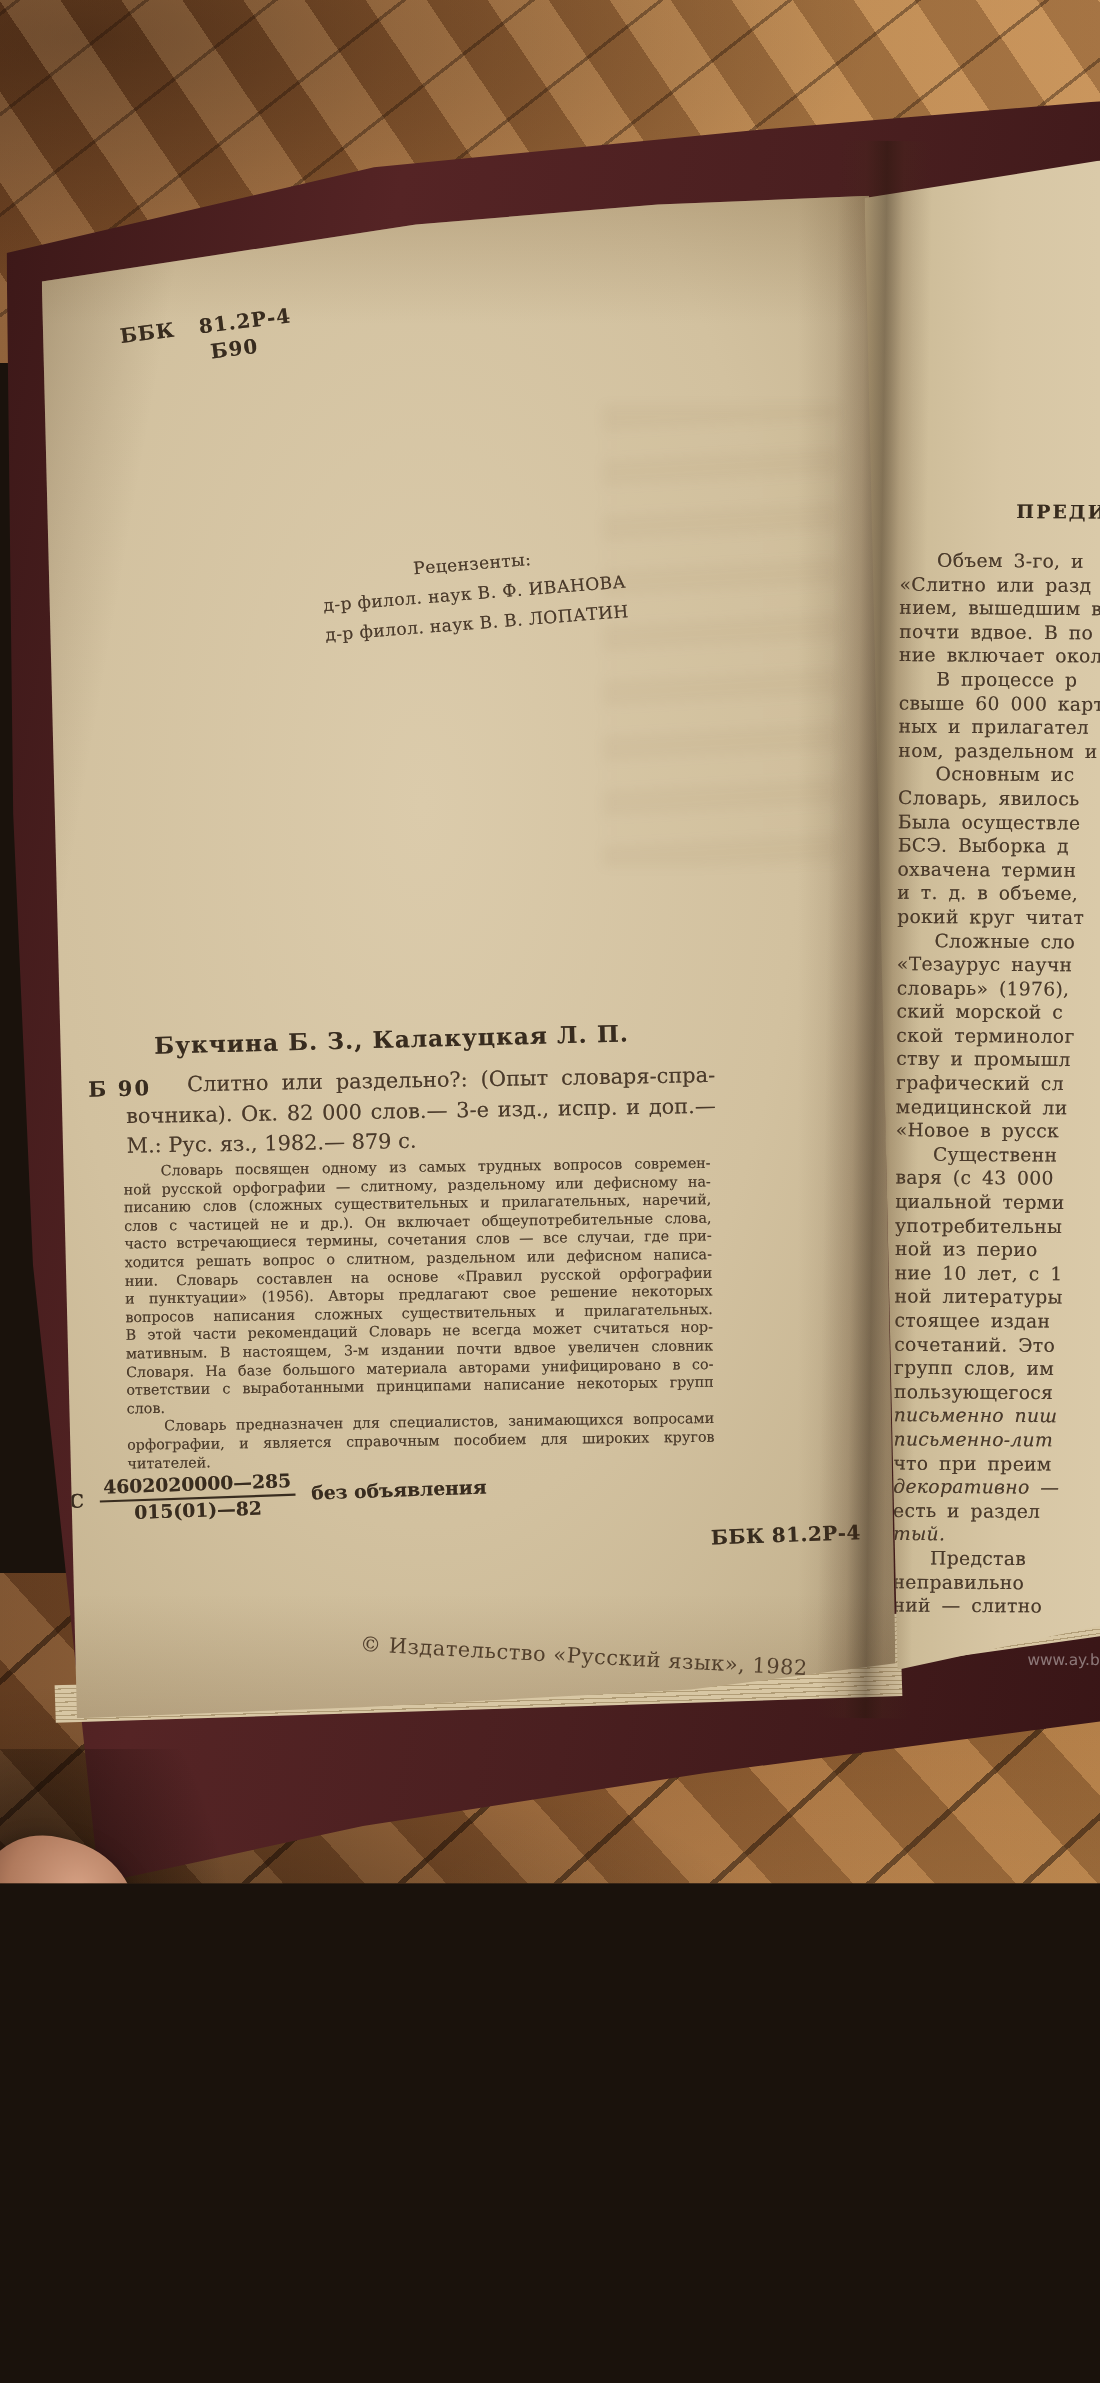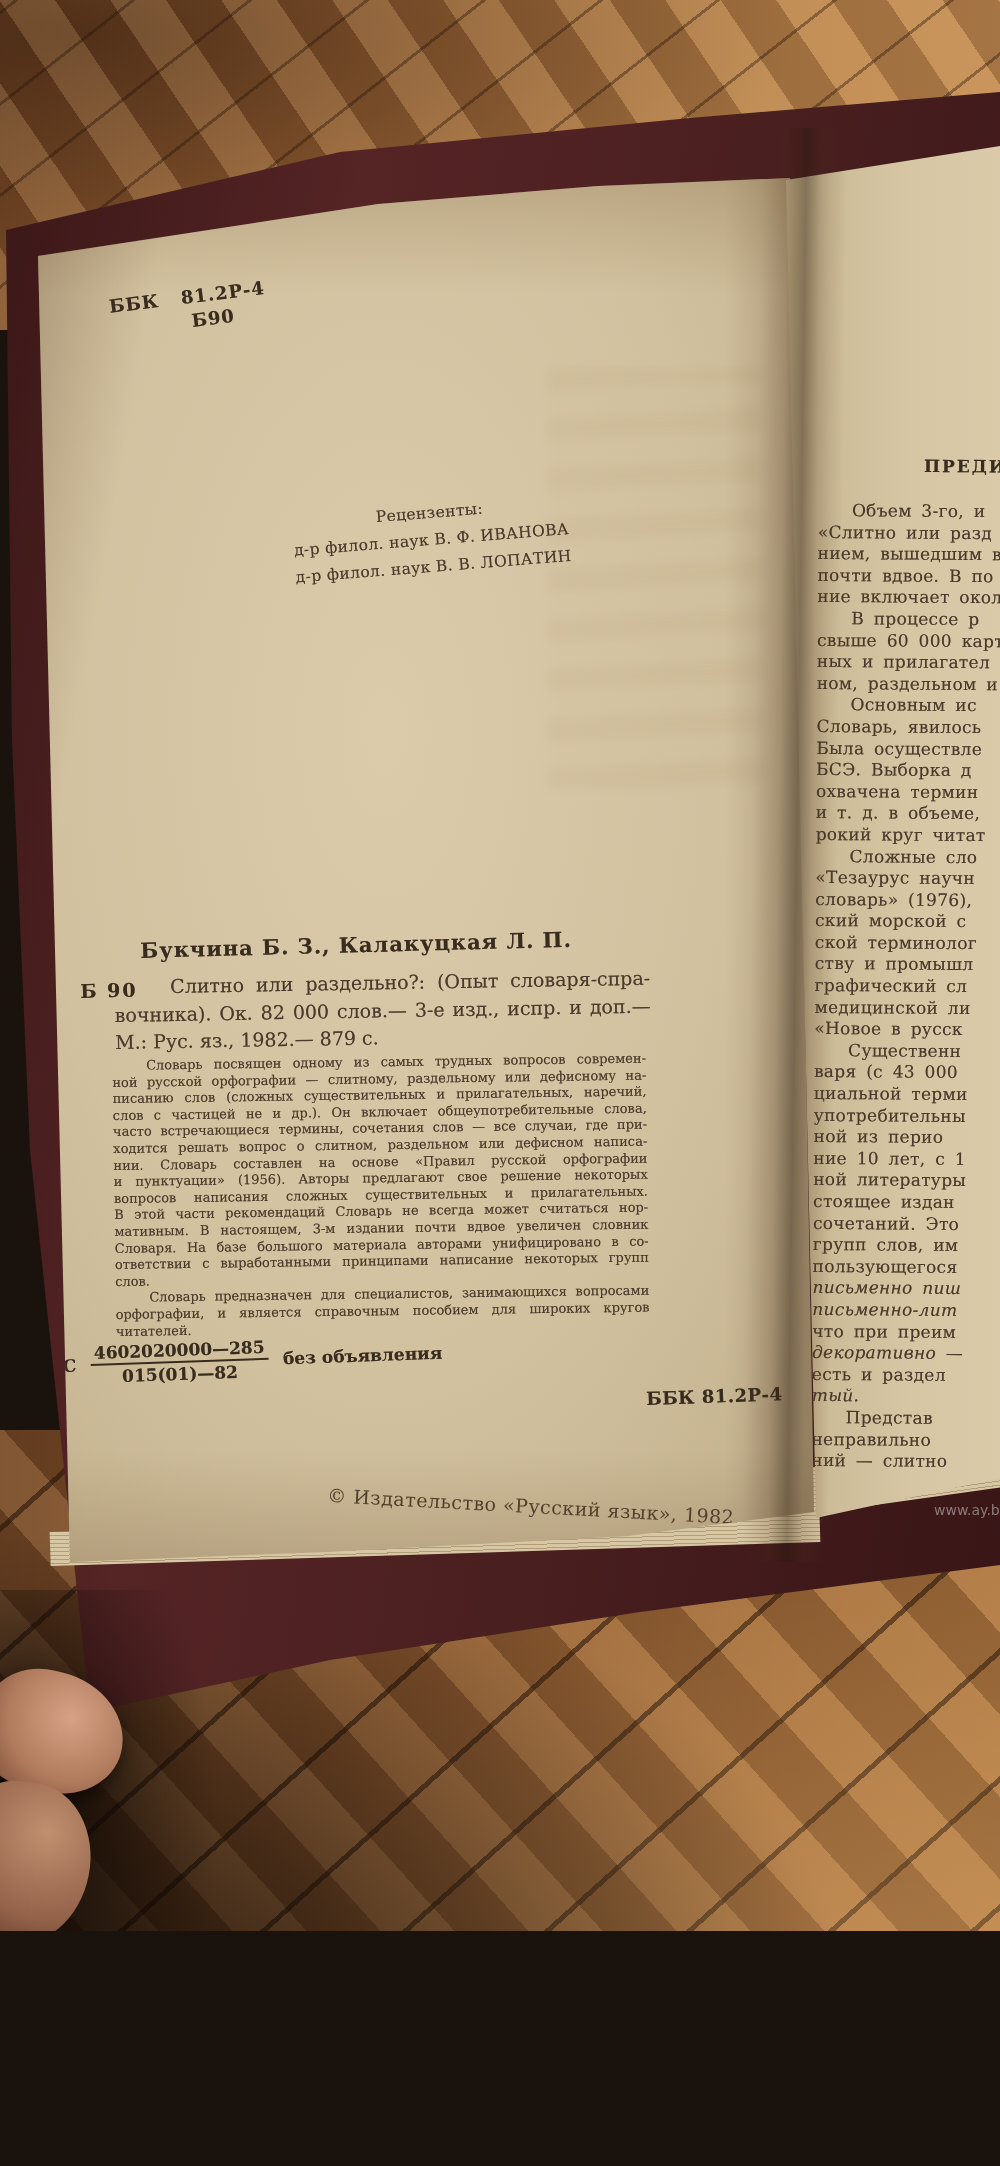--- a/index.html
+++ b/index.html
@@ -1,16 +1,16 @@
 <!DOCTYPE html>
 <html><head>
 <meta charset="utf-8">
 <style>
   html,body{margin:0;padding:0;background:#1a120c;}
-  .scene{position:relative;width:1000px;height:1931px;overflow:hidden;
+  .scene{position:relative;width:1000px;height:1712px;overflow:hidden;
          font-family:"DejaVu Serif","Liberation Serif",serif;}
 
   
   .floor{position:absolute;left:0;width:1000px;z-index:1;}
   .floor-top{top:0;height:330px;
     background:
       repeating-linear-gradient(-38deg, rgba(35,18,8,.38) 0 3px, rgba(0,0,0,0) 3px 72px),
       repeating-linear-gradient(56deg, rgba(255,210,150,.16) 0 46px, rgba(60,30,12,.20) 46px 92px),
       radial-gradient(ellipse at 8% 10%, rgba(30,14,6,.45), rgba(30,14,6,0) 55%),
       linear-gradient(90deg,#7c4e2a 0%,#a06a3a 35%,#b5814a 75%,#c08a52 100%);}

